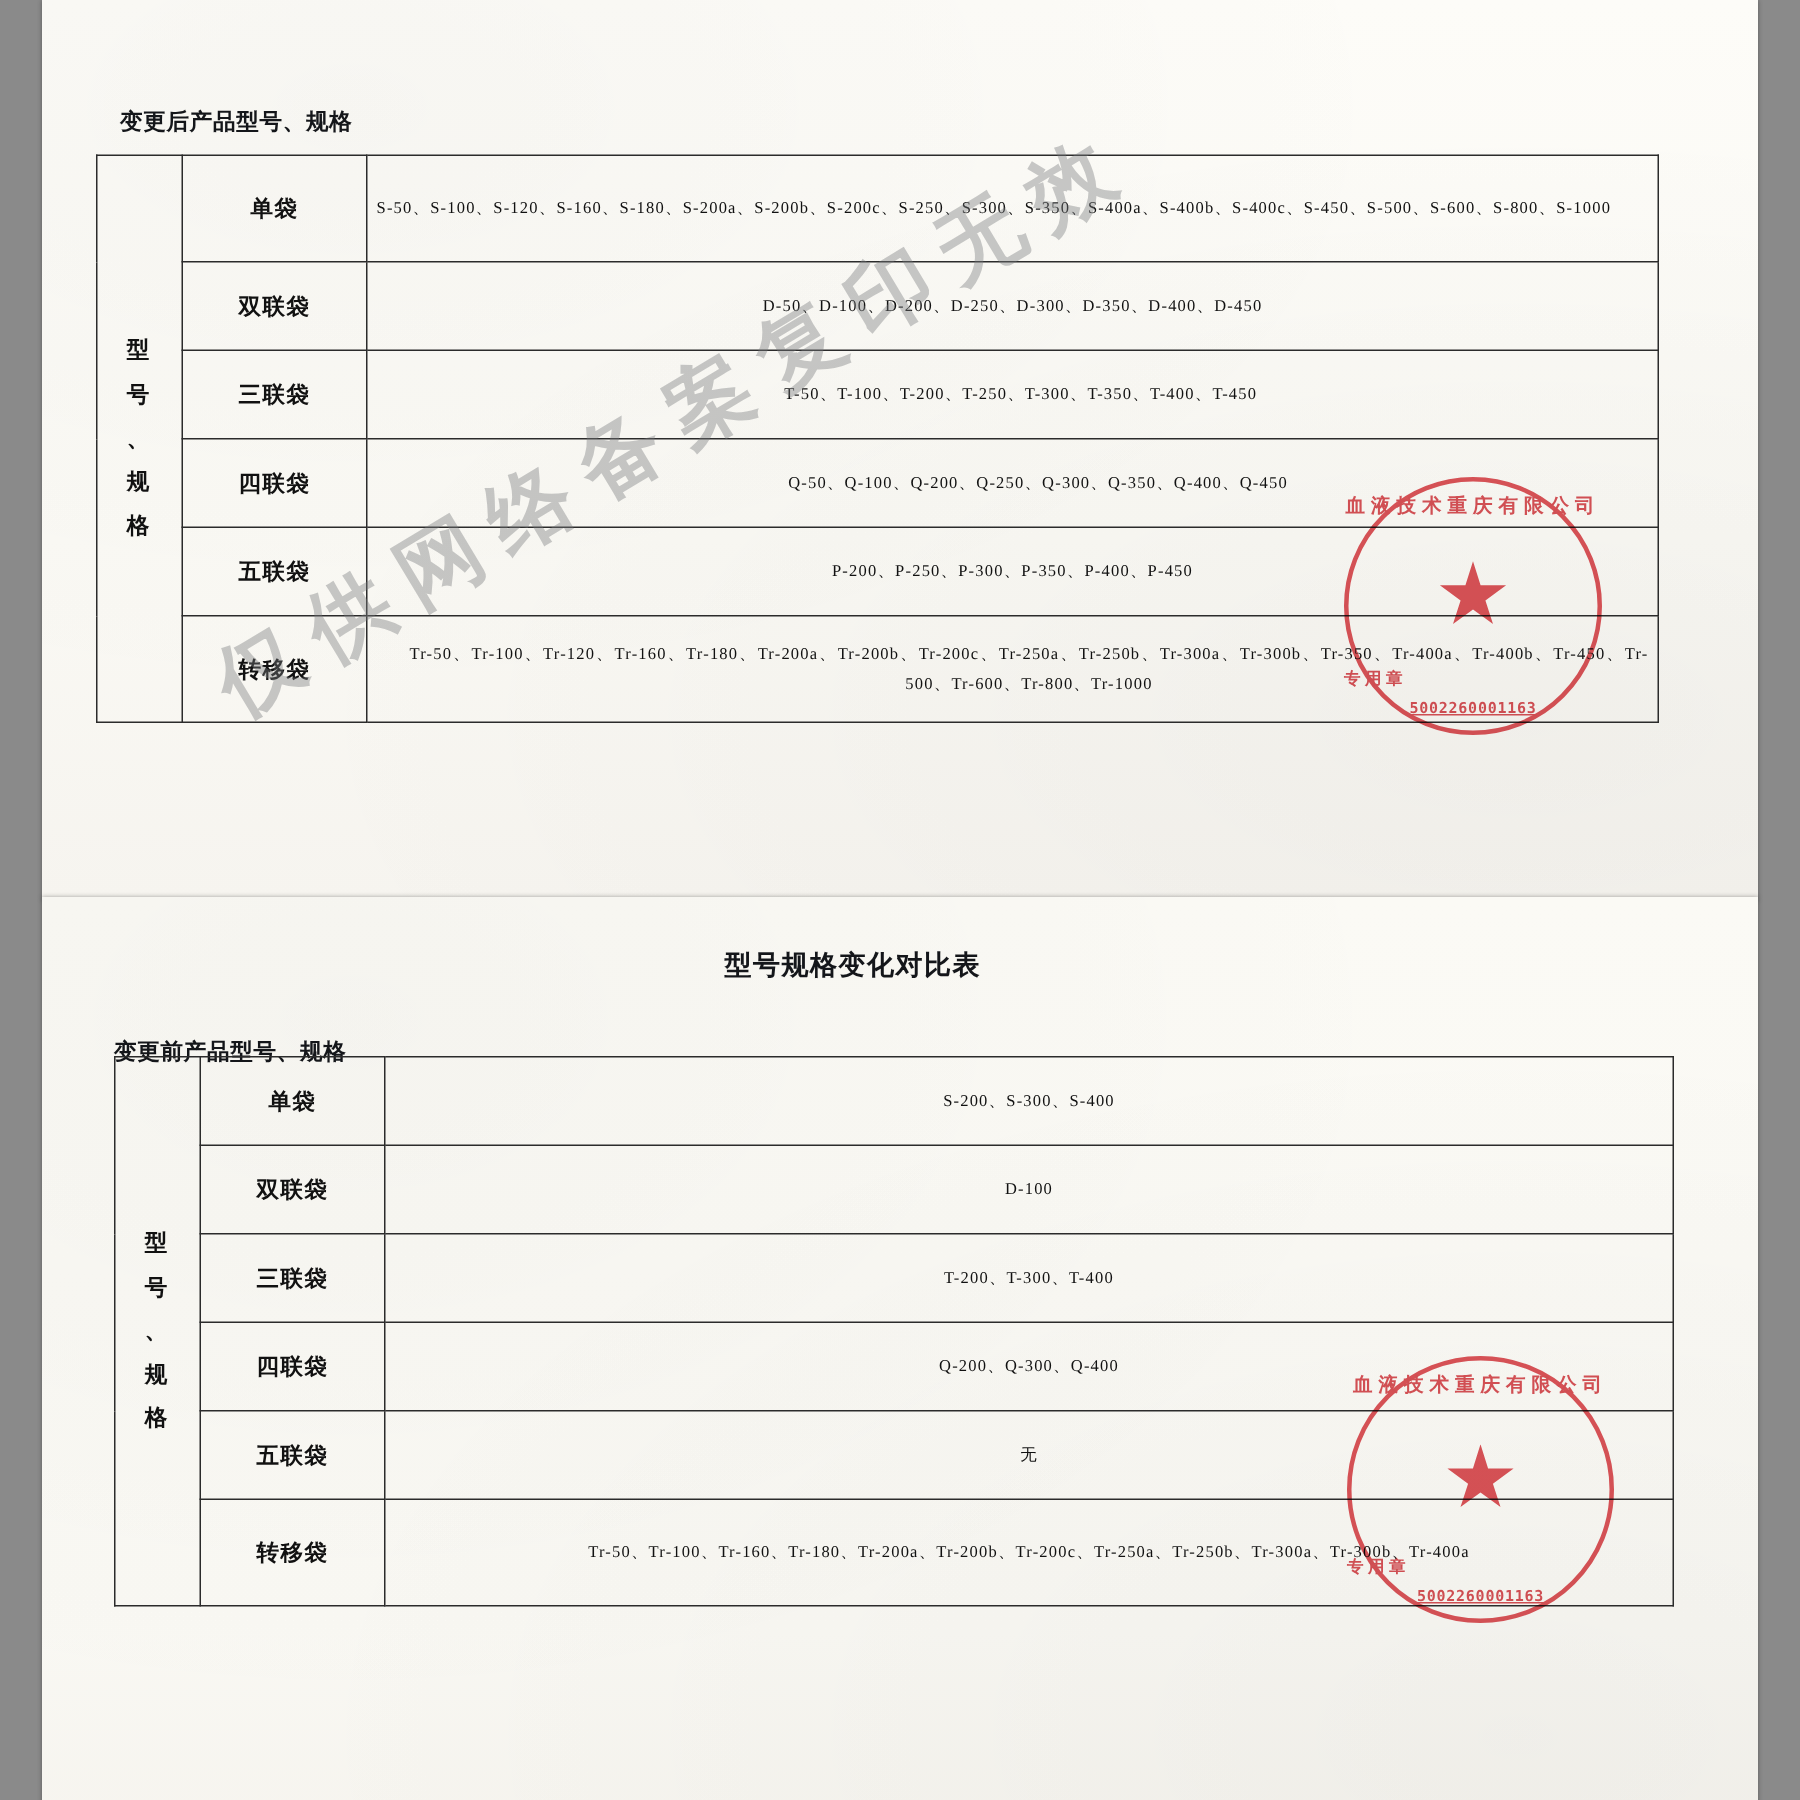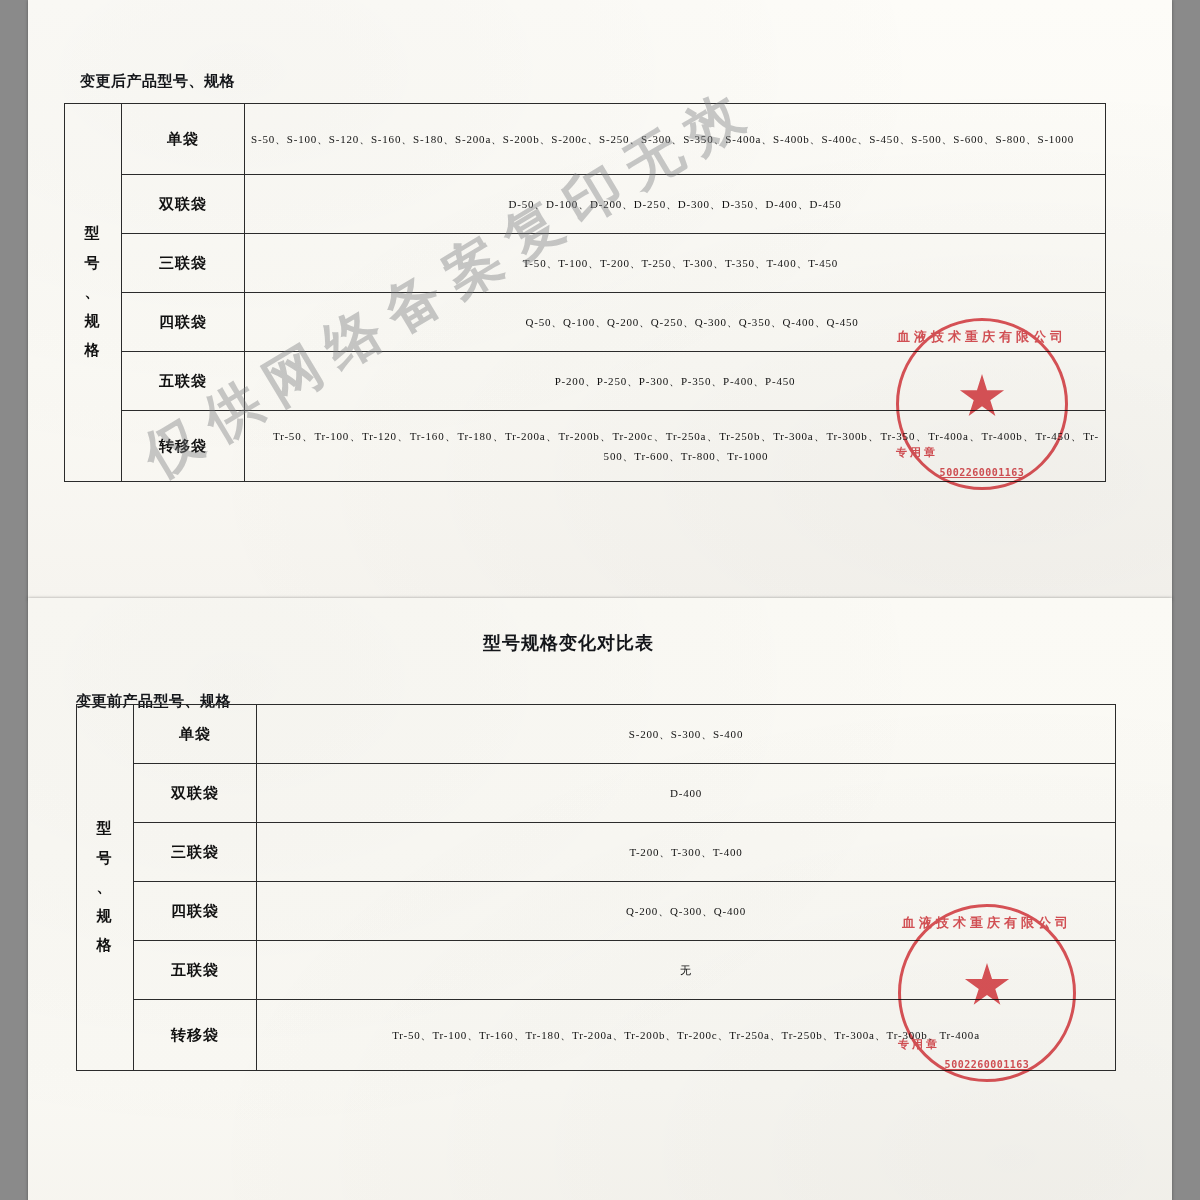--- a/index.html
+++ b/index.html
@@ -263,21 +263,21 @@
         <span class="vchar">号</span>
         <span class="vchar">、</span>
         <span class="vchar">规</span>
         <span class="vchar">格</span>
       </td>
       <td class="cat">单袋</td>
       <td class="vals center" style="height:50px;">S-200、S-300、S-400</td>
     </tr>
     <tr>
       <td class="cat">双联袋</td>
-      <td class="vals center" style="height:50px;">D-400</td>
+      <td class="vals center" style="height:50px;">D-100</td>
     </tr>
     <tr>
       <td class="cat">三联袋</td>
       <td class="vals center" style="height:50px;">T-200、T-300、T-400</td>
     </tr>
     <tr>
       <td class="cat">四联袋</td>
       <td class="vals center" style="height:50px;margin-left:32px;">Q-200、Q-300、Q-400</td>
     </tr>
     <tr>

